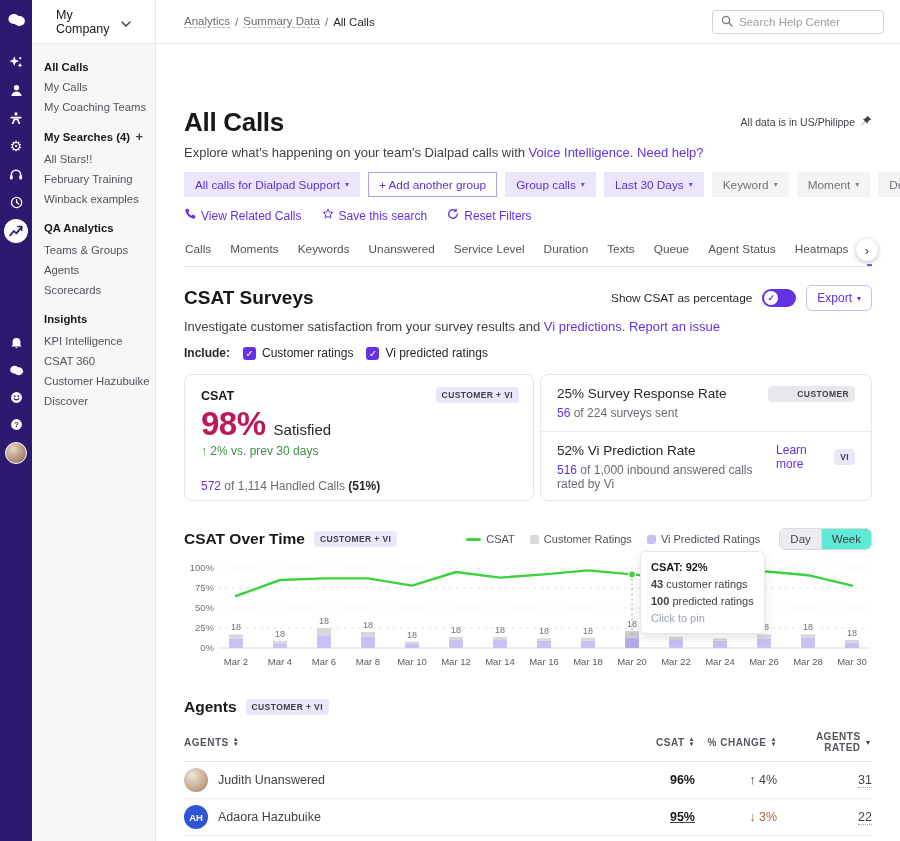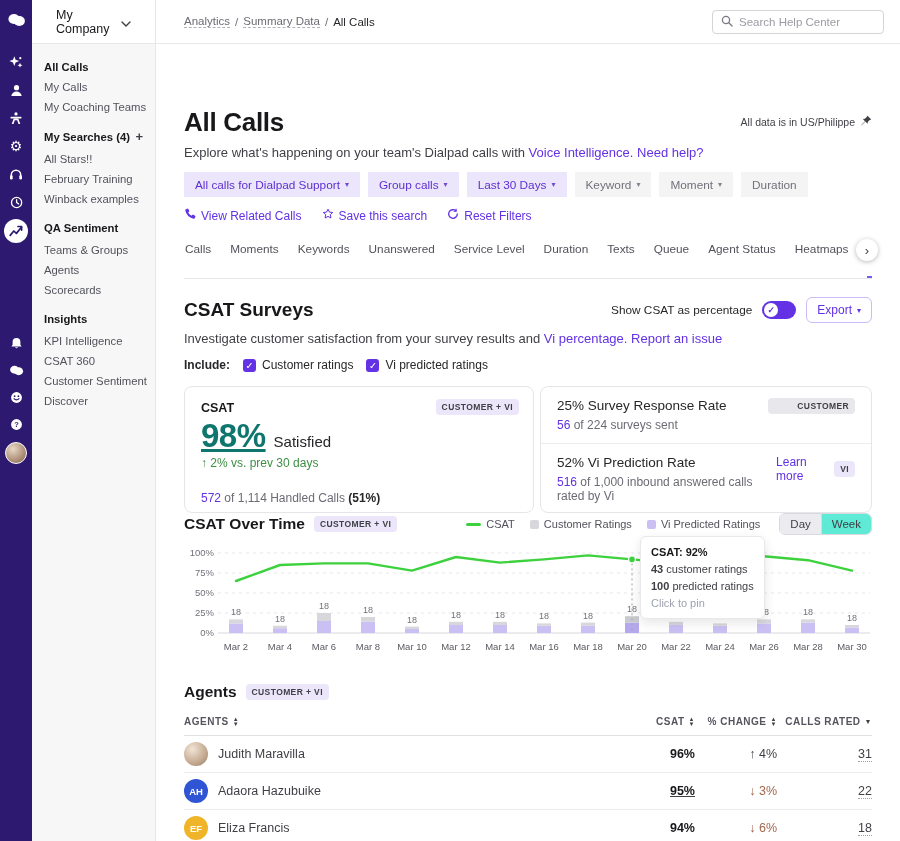--- a/index.html
+++ b/index.html
@@ -60,21 +60,21 @@
   .chip.purple { background:#ece6fc; color:#5d2fd0; }
   .chip.outline { background:#fff; border-color:#b49bf0; color:#5d2fd0; }
   .chip.gray { background:#f4f4f5; color:#71717a; }
   .chip .caret { font-size:8px; opacity:.85; }
 
   .actions { display:flex; gap:20px; margin-top:11px; font-size:12px; color:#6332e4; }
   .action { display:inline-flex; align-items:center; gap:5px; cursor:pointer; }
 
   .tabs-wrap { position:relative; margin-top:13px; border-bottom:1px solid #e8e8ea; }
   .tabs { display:flex; gap:17px; font-size:11.8px; color:#52525b; white-space:nowrap; overflow:hidden; padding-right:14px; }
-  .tab { padding:6px 1px 20px; cursor:pointer; border-bottom:3px solid transparent; margin-bottom:-1px; }
+  .tab { padding:6px 1px 8px; cursor:pointer; border-bottom:3px solid transparent; margin-bottom:-1px; }
   .tab.active { color:#6332e4; border-bottom-color:#7a5af5; border-radius:1px; }
   .tab-scroll { position:absolute; right:-6px; top:3px; width:22px; height:22px; border-radius:50%;
     background:#fff; box-shadow:0 1px 5px rgba(0,0,0,.28); display:flex; align-items:center;
     justify-content:center; font-size:13px; color:#3f3f46; cursor:pointer; }
 
   .section-head { display:flex; justify-content:space-between; align-items:center; margin-top:18px; }
   h2.big { font-size:19px; color:#18181b; }
   .sec-controls { display:flex; align-items:center; gap:10px; }
   .toggle-label { font-size:11.8px; color:#27272a; }
   .toggle { width:34px; height:18px; border-radius:9px; background:#6332e4; position:relative; cursor:pointer; }
@@ -91,34 +91,34 @@
 
   .cards { display:flex; gap:6px; margin-top:14px; }
   .card { border:1px solid #e6e6ea; border-radius:8px; }
   .card-left { width:350px; padding:14px 16px; position:relative; height:127px; }
   .card-label { font-size:12.5px; font-weight:bold; color:#18181b; }
   .badge { font-size:8.5px; font-weight:bold; letter-spacing:.4px; padding:3px 6px; border-radius:4px;
     background:#ece6fa; color:#3f3f46; white-space:nowrap; }
   .badge.gray { background:#e8e8ec;padding-left:29px; }
   .card-left .badge { position:absolute; top:12px; right:14px; }
   .bignum-row { margin-top:2px; display:flex; align-items:baseline; gap:8px; }
-  .bignum { font-size:33px; font-weight:bold; color:#0f766e; letter-spacing:-.5px;text-decoration:underline; }
+  .bignum { font-size:33px; font-weight:bold; color:#be185d; letter-spacing:-.5px; }
   .bignum-suffix { font-size:15px; color:#27272a; }
   .green-note { color:#3d8f44; font-size:12px; margin-top:1px; }
   .handled { font-size:12px; color:#6b6b74; margin-top:21px; }
   .handled b { color:#27272a; }
   .card-right { flex:1; display:flex; flex-direction:column; height:127px; }
   .cr-row { flex:1; padding:11px 16px; display:flex; justify-content:space-between; align-items:flex-start; }
   .cr-row + .cr-row { border-top:1px solid #ececf0; }
   .cr-title { font-size:13.5px; color:#27272a; }
   .cr-sub { font-size:12px; color:#6b6b74; margin-top:5px; }
   .cr-right { display:flex; align-items:center; gap:10px; }
   .learn-more { font-size:12px; color:#6332e4; cursor:pointer; }
 
-  .cot-head { display:flex; justify-content:space-between; align-items:center; }
+  .cot-head { display:flex; justify-content:space-between; align-items:center; margin-top:27px; }
   .head-left { display:flex; align-items:center; gap:9px; }
   h2.med { font-size:15.5px; color:#18181b; }
   .legend { display:flex; align-items:center; gap:15px; font-size:11px; color:#52525b; }
   .leg-item { display:inline-flex; align-items:center; gap:5px; }
   .sw-line { width:15px; height:3px; border-radius:2px; }
   .sw-sq { width:9px; height:9px; border-radius:2px; }
   .range-toggle { display:flex; border:1px solid #d9d9de; border-radius:6px; overflow:hidden; font-size:11.5px; margin-left:4px; }
   .range-opt { padding:4px 10px; background:#5eead4; color:#3f3f46; cursor:pointer; }
   .range-opt + .range-opt { border-left:1px solid #d9d9de; }
   .range-opt.active { background:#ececf0; }
@@ -257,33 +257,33 @@
           <div class="group-head">
             <span>My Searches (4)</span>
             <span class="group-plus">+</span>
           </div>
           <div class="nav-item">All Stars!!</div>
           <div class="nav-item">February Training</div>
           <div class="nav-item">Winback examples</div>
         </div>
         <div class="nav-group">
           <div class="group-head">
-            <span>QA Sentiment</span>
+            <span>QA Analytics</span>
           </div>
           <div class="nav-item">Teams &amp; Groups</div>
           <div class="nav-item">Agents</div>
           <div class="nav-item">Scorecards</div>
         </div>
         <div class="nav-group">
           <div class="group-head">
             <span>Insights</span>
           </div>
           <div class="nav-item">KPI Intelligence</div>
           <div class="nav-item">CSAT 360</div>
-          <div class="nav-item">Customer Sentiment</div>
+          <div class="nav-item">Customer Hazubuike</div>
           <div class="nav-item">Discover</div>
         </div>
       </div>
   </div>
 
   <div class="main">
 
     <div class="topbar">
       <div class="breadcrumb">
         <span class="crumb-link">Analytics</span>
@@ -316,20 +316,23 @@
       <div class="subtitle">
         <span>Explore what's happening on your team's Dialpad calls with</span>
         <span class="plink">Voice Intelligence.</span>
         <span class="plink">Need help?</span>
       </div>
 
       <div class="chips" id="filter-chips">
           <span class="chip purple">
             <span>All calls for Dialpad Support</span>
             <span class="caret">▾</span>
+          </span>
+          <span class="chip outline">
+            <span>+ Add another group</span>
           </span>
           <span class="chip purple">
             <span>Group calls</span>
             <span class="caret">▾</span>
           </span>
           <span class="chip purple">
             <span>Last 30 Days</span>
             <span class="caret">▾</span>
           </span>
           <span class="chip gray">
@@ -392,21 +395,21 @@
             </div>
           <div class="export-btn">
             <span>Export</span>
             <span class="caret" style="font-size:8px">▾</span>
           </div>
         </div>
       </div>
 
       <div class="desc">
         <span>Investigate customer satisfaction from your survey results and</span>
-        <span class="plink">Vi percentage.</span>
+        <span class="plink">Vi predictions.</span>
         <span class="plink">Report an issue</span>
       </div>
 
       <div class="include-row">
         <span class="include-label">Include:</span>
         <span class="cb-item">
           <span class="checkbox">✓</span>
           <span>Customer ratings</span>
         </span>
         <span class="cb-item">
@@ -582,31 +585,31 @@
                   </span>
                 </span></th>
               <th><span class="hwrap">
                   <span>% CHANGE</span>
                   <span class="sort-both">
                     <span>▲</span>
                     <span>▼</span>
                   </span>
                 </span></th>
               <th><span class="hwrap">
-                  <span>CALLS RATED</span>
+                  <span>AGENTS RATED</span>
                   <span class="sort-desc">▼</span>
                 </span></th>
             </tr>
           </thead>
         <tbody id="agents-body">
             <tr>
               <td>
                 <div class="agent-cell">
                   <div class="avatar photo-a"></div>
-                  <span>Judith Maravilla</span>
+                  <span>Judith Unanswered</span>
                 </div>
               </td>
               <td style="width: 80px;"><span class="csat-val">96%</span></td>
               <td style="width: 82px;"><span class="chg-up">↑ 4%</span></td>
               <td style="width: 95px;"><span class="calls-val">31</span></td>
             </tr>
             <tr>
               <td>
                 <div class="agent-cell">
                   <div class="avatar" style="background: rgb(47, 84, 212); color: rgb(255, 255, 255);">AH</div>

